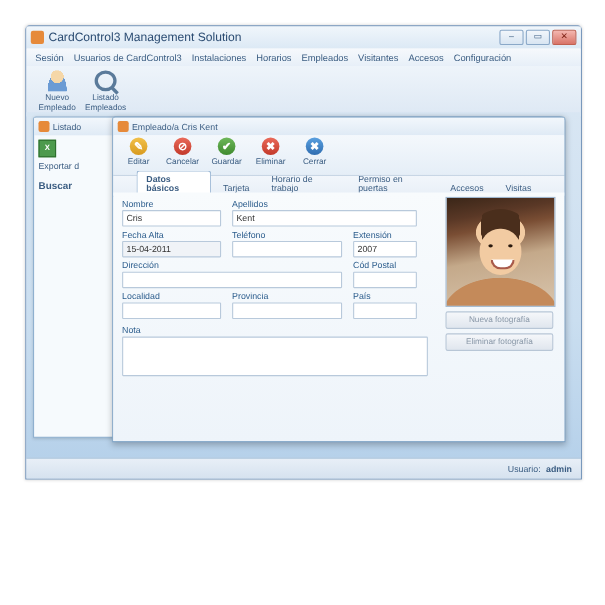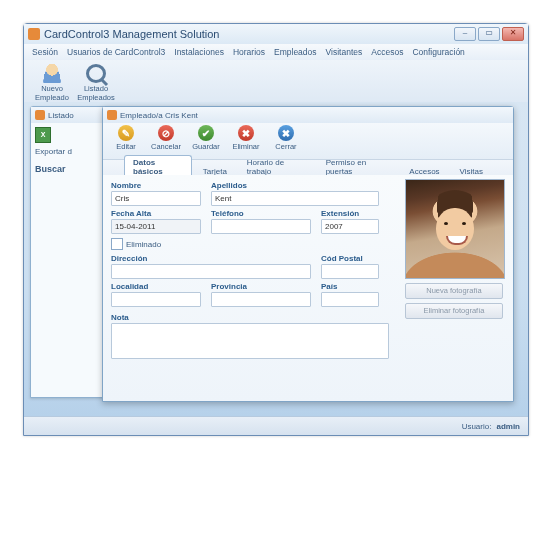--- a/index.html
+++ b/index.html
@@ -44,21 +44,21 @@
   .ci.canc{background:linear-gradient(to bottom,#ea6a5a,#c2392a)}
   .ci.save{background:linear-gradient(to bottom,#6eb75a,#3e8a2e)}
   .ci.del{background:linear-gradient(to bottom,#ea6a5a,#c2392a)}
   .ci.close{background:linear-gradient(to bottom,#5aa0e0,#2f6db0)}
   .tabs{height:18px;display:flex;align-items:flex-end;padding:0 21px;gap:2px;background:linear-gradient(to bottom,#f2f6fb,#e8eff7);border-bottom:1px solid #9fbad6;font-size:8px}
   .tab{padding:2px 8px;color:#3b5d82;border:1px solid transparent;border-bottom:none;border-radius:3px 3px 0 0;cursor:default}
   .tab.active{background:#fff;border-color:#9fbad6;font-weight:bold}
   .form{position:absolute;top:68px;left:0;right:0;bottom:0;background:linear-gradient(to bottom,#f8fbfd,#eef4fa);padding:6px 8px}
   .row{display:flex;gap:10px;margin-bottom:3px}
   .fld{display:flex;flex-direction:column}
-  .fld label{font-size:8px;color:#2b5c8c;font-weight:bold;margin-bottom:1px}
+  .fld label{font-size:8px;color:#2b5c8c;font-weight:normal;margin-bottom:1px}
   .fld .inp{height:13px;background:#fff;border:1px solid #b8c9db;border-radius:1px;font-size:8px;padding:0 3px;color:#333;line-height:13px;overflow:hidden;white-space:nowrap}
   .fld .inp.ro{background:#f0f3f7}
   .chk{display:flex;align-items:center;gap:3px;font-size:8px;color:#3b5d82;margin:4px 0}
   .chk .box{width:10px;height:10px;border:1px solid #8aa8c8;background:#fff}
   .photo{position:absolute;right:10px;top:4px;width:98px}
   .photo .pimg{width:98px;height:98px;border:1px solid #9fb6ce;background:radial-gradient(ellipse 80% 60% at 50% 32%,#f2cba2 28%,transparent 29%),radial-gradient(ellipse 110% 70% at 50% 108%,#c48a5a 48%,transparent 49%),linear-gradient(170deg,#3a2618 0%,#5a3826 18%,#7a4e34 30%,#c4a98a 55%,#d8c4ac 100%);position:relative;overflow:hidden}
   .photo .pimg:before{content:"";position:absolute;left:12px;top:10px;width:74px;height:92px;background:radial-gradient(ellipse 40% 50% at 50% 18%,#4a2e1c 60%,transparent 61%);border-radius:50% 50% 40% 40%}
   .photo .pimg:after{content:"";position:absolute;left:30px;top:28px;width:38px;height:42px;background:#f2cba2;border-radius:48% 48% 50% 50%}
   .photo .eyes{position:absolute;top:42px;left:38px;width:22px;height:3px;display:flex;justify-content:space-between;z-index:2}
   .photo .eyes span{width:4px;height:3px;background:#2a1a0e;border-radius:50%}
@@ -157,24 +157,20 @@
               </div>
             <div class="fld" style="width:100px">
                 <label>Teléfono</label>
                 <div class="inp"></div>
               </div>
             <div class="fld" style="width:58px">
                 <label>Extensión</label>
                 <div class="inp">2007</div>
               </div>
           </div>
-          <div class="chk">
-              <div class="box"></div>
-              <span>Eliminado</span>
-            </div>
           <div class="row">
             <div class="fld" style="width:200px">
                 <label>Dirección</label>
                 <div class="inp"></div>
               </div>
             <div class="fld" style="width:58px">
                 <label>Cód Postal</label>
                 <div class="inp"></div>
               </div>
           </div>

